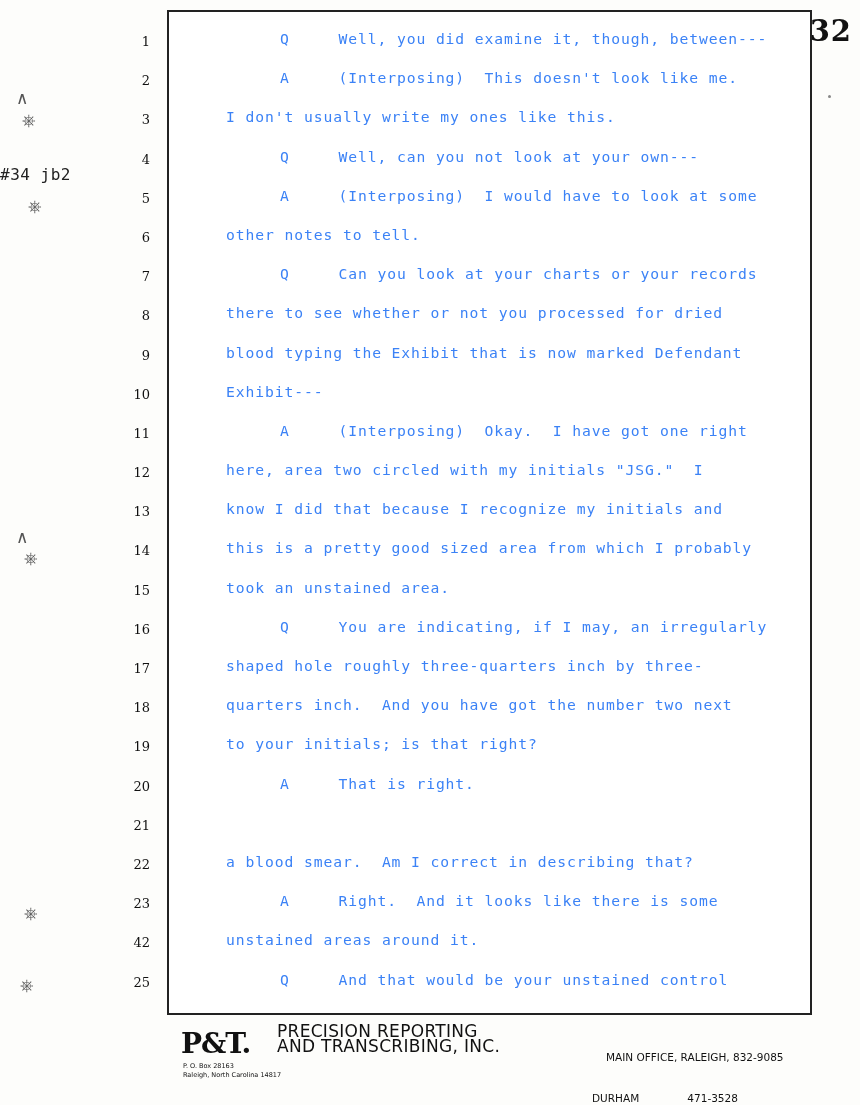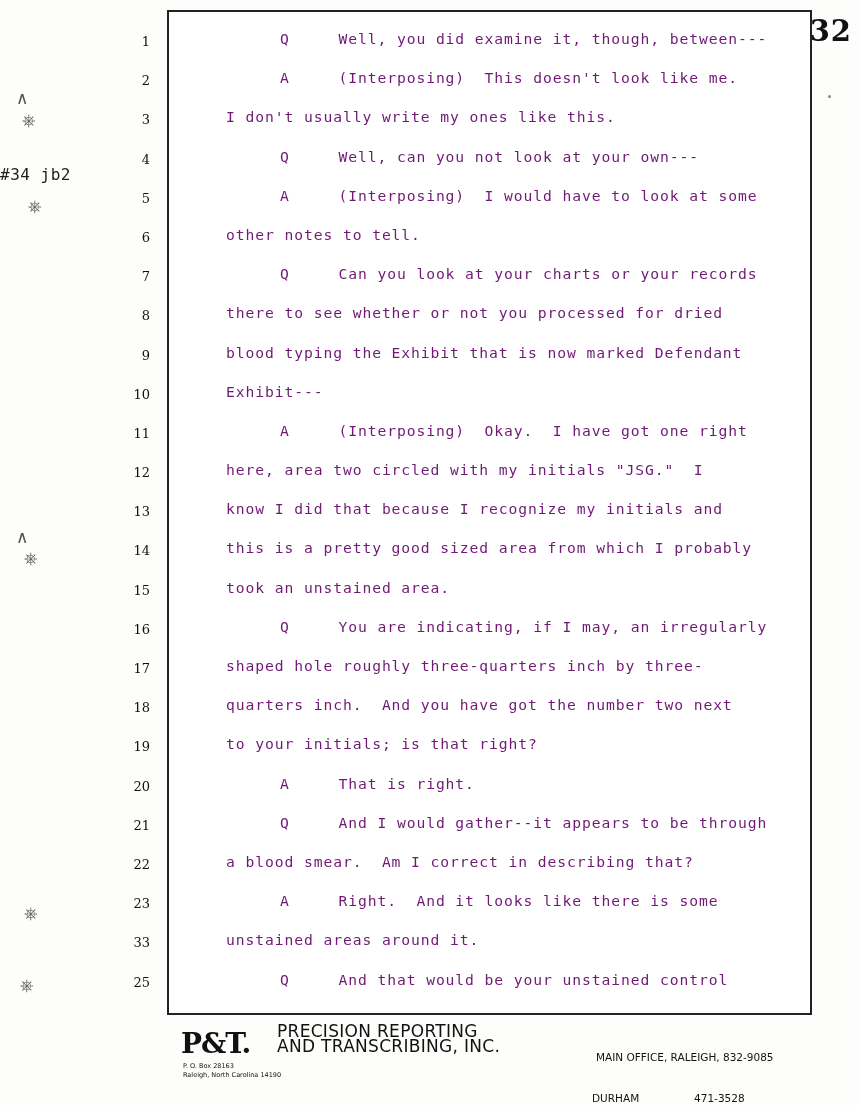--- a/index.html
+++ b/index.html
@@ -98,21 +98,21 @@
     color: #111;
   }
   .ltext {
     position: absolute;
     left: 96px;
     top: 2px;
     font-family: "DejaVu Sans Mono", monospace;
     font-size: 14.7px;
     letter-spacing: 0.9px;
     white-space: pre;
-    color: #701a75;
+    color: #3b82f6;
   }
   .ltext.indent {
     left: 150px;
   }
 
   
   .footer {
     position: absolute;
     left: 167px;
     top: 1018px;
@@ -165,26 +165,26 @@
     display: block;
   }
   .contacts .label {
     display: inline-block;
     min-width: 92px;
     text-align: left;
   }
   .contacts .num {
     display: inline-block;
     min-width: 64px;
-    text-align: center;
+    text-align: left;
   }
   .contacts .main {
     display: block;
     text-align: left;
-    margin-left: 4px;
+    margin-left: 14px;
   }
   .speck {
     position: absolute;
     background: #888;
     border-radius: 50%;
   }
 </style>
 </head>
 <body>
 
@@ -288,46 +288,45 @@
     <div class="line">
       <span class="lnum">19</span>
       <span class="ltext">to your initials; is that right?</span>
     </div>
     <div class="line">
       <span class="lnum">20</span>
       <span class="ltext indent">A     That is right.</span>
     </div>
     <div class="line">
       <span class="lnum">21</span>
-      <span class="ltext indent">Q     And I would gather--it appears to be through</span>
     </div>
     <div class="line">
       <span class="lnum">22</span>
       <span class="ltext">a blood smear.  Am I correct in describing that?</span>
     </div>
     <div class="line">
       <span class="lnum">23</span>
       <span class="ltext indent">A     Right.  And it looks like there is some</span>
     </div>
     <div class="line">
-      <span class="lnum">33</span>
+      <span class="lnum">42</span>
       <span class="ltext">unstained areas around it.</span>
     </div>
     <div class="line">
       <span class="lnum">25</span>
       <span class="ltext indent">Q     And that would be your unstained control</span>
     </div>
 
   </div>
 
   <div class="footer">
     <div class="logo">P&amp;T.</div>
     <div class="logo-sub">
       <span>P. O. Box 28163</span><br>
-      <span>Raleigh, North Carolina  14190</span>
+      <span>Raleigh, North Carolina  14817</span>
     </div>
     <div class="company">
       <span>PRECISION REPORTING</span><br>
       <span>AND TRANSCRIBING, INC.</span>
     </div>
     <div class="contacts">
       <span class="row main"><span>MAIN OFFICE, RALEIGH,</span> <span>832-9085</span></span>
       <span class="row"><span class="label">DURHAM</span> <span class="num">471-3528</span></span>
       
       

